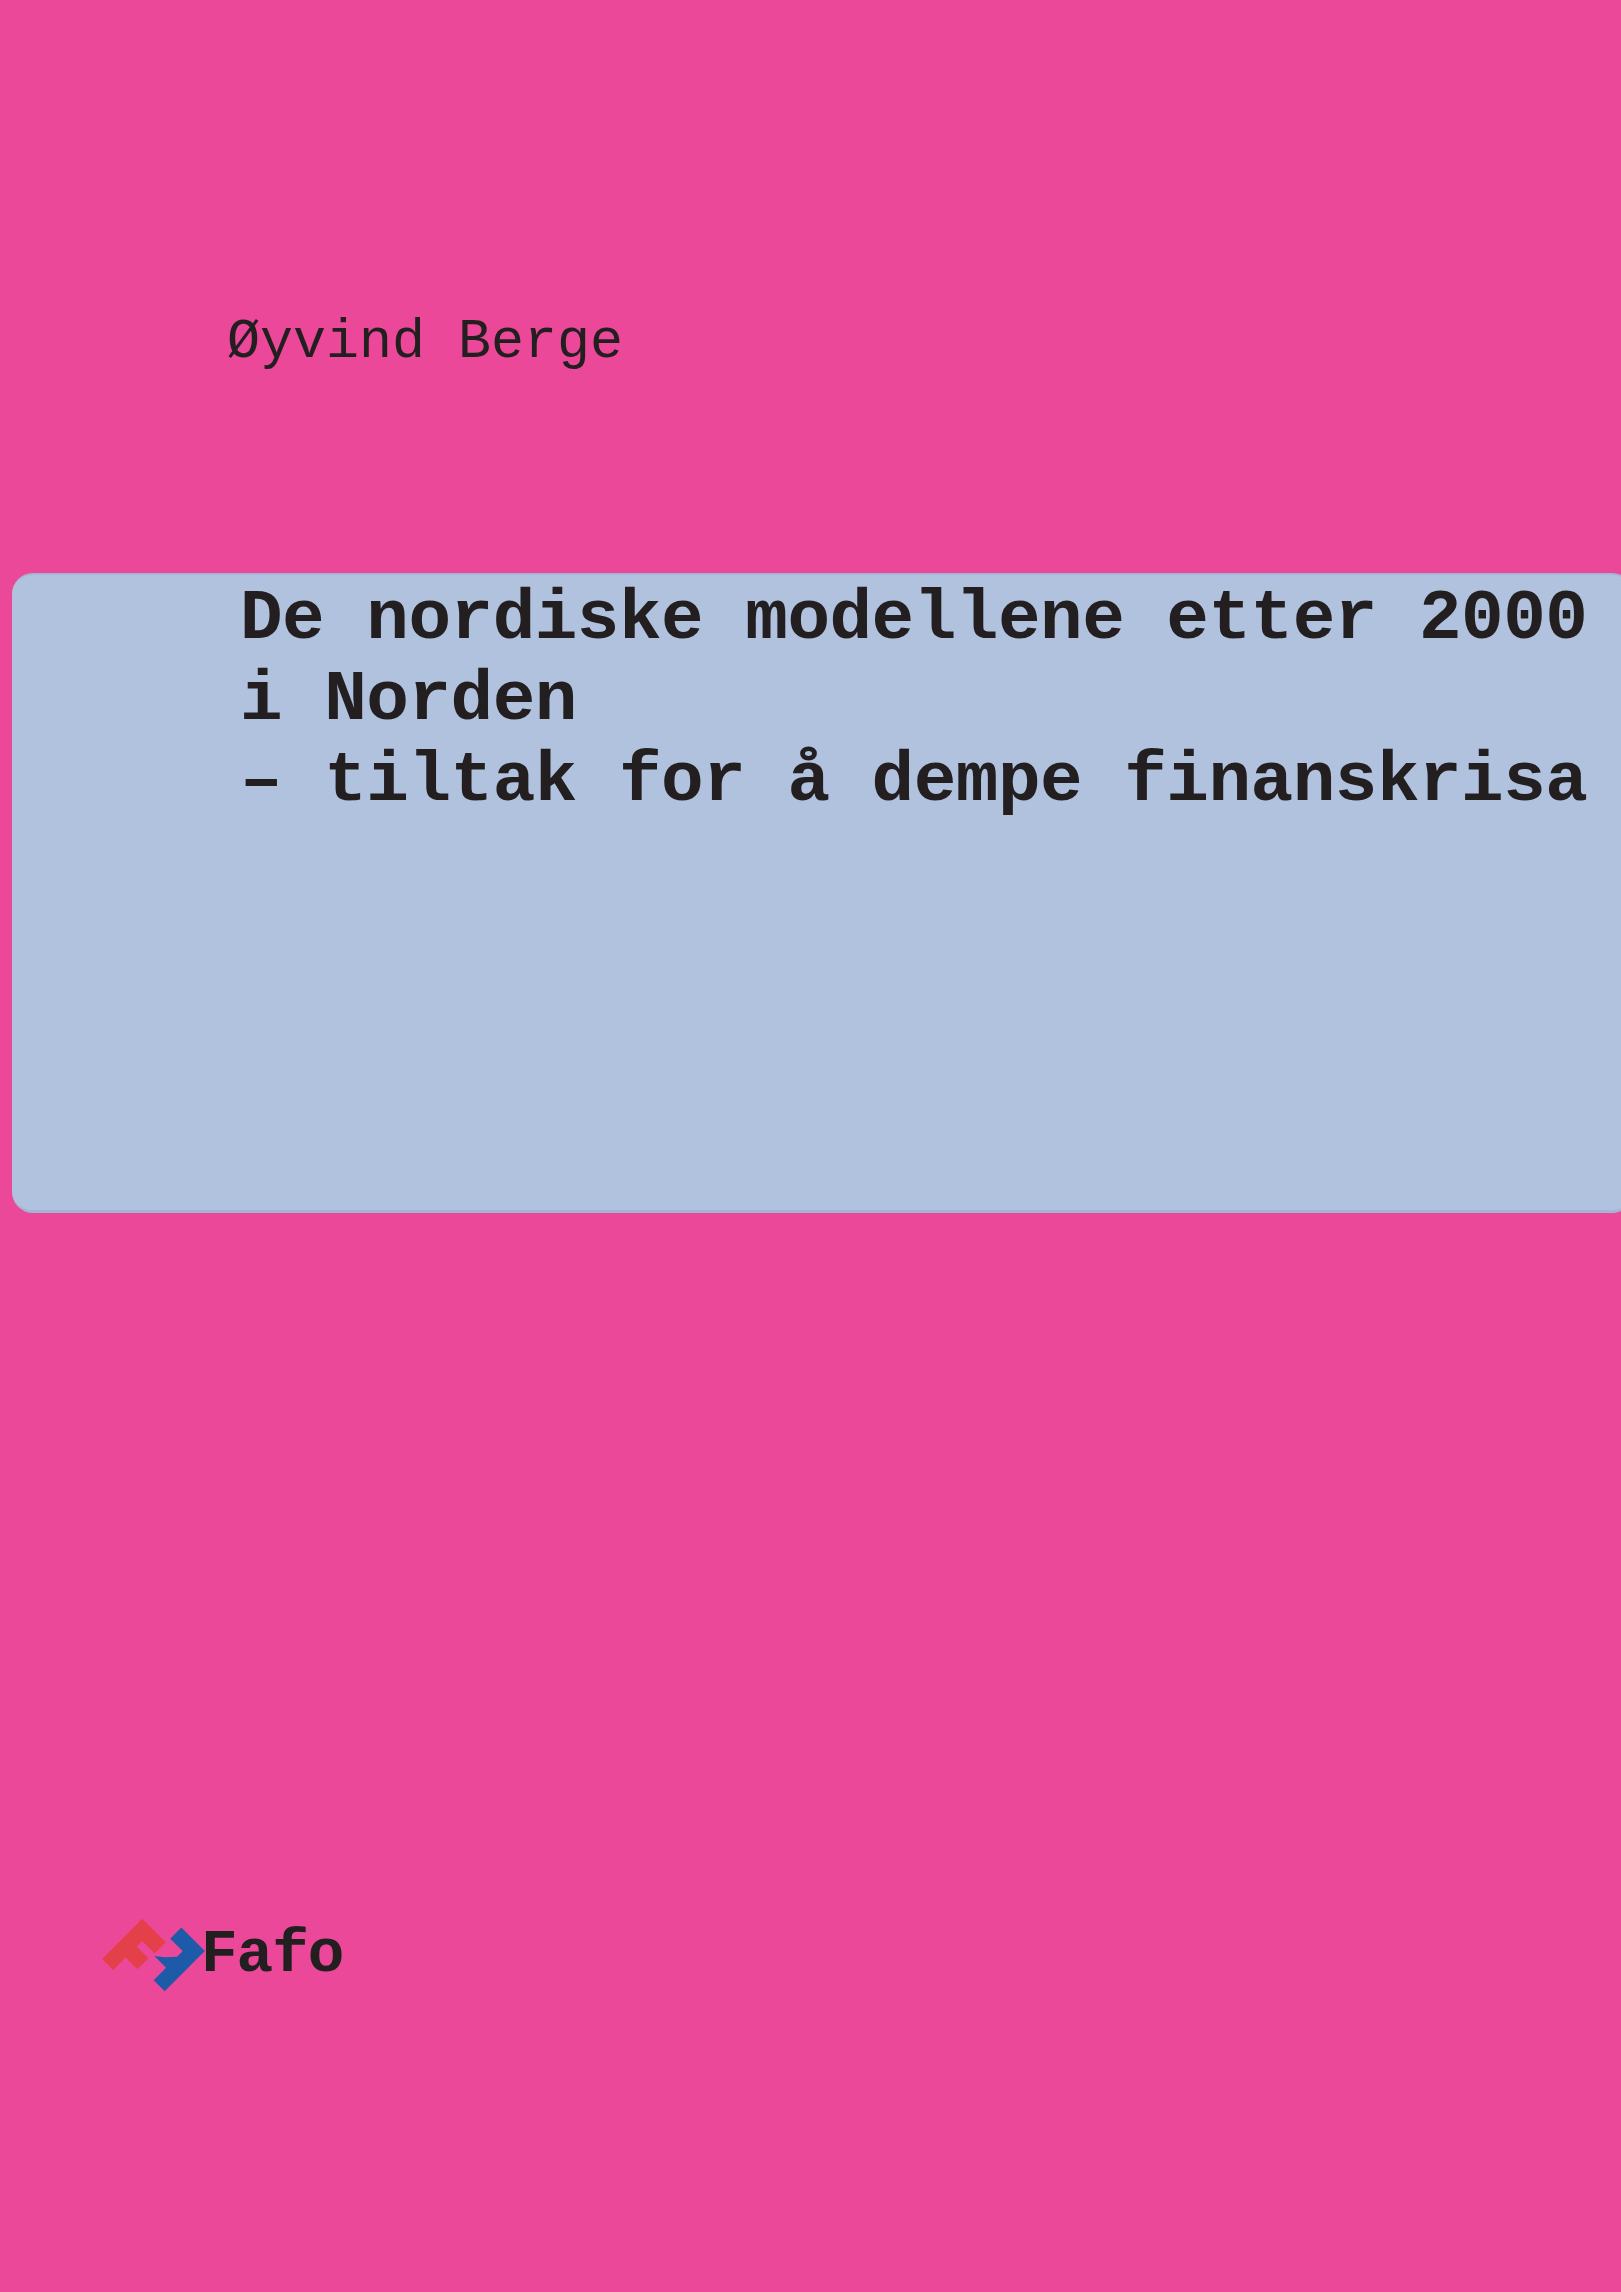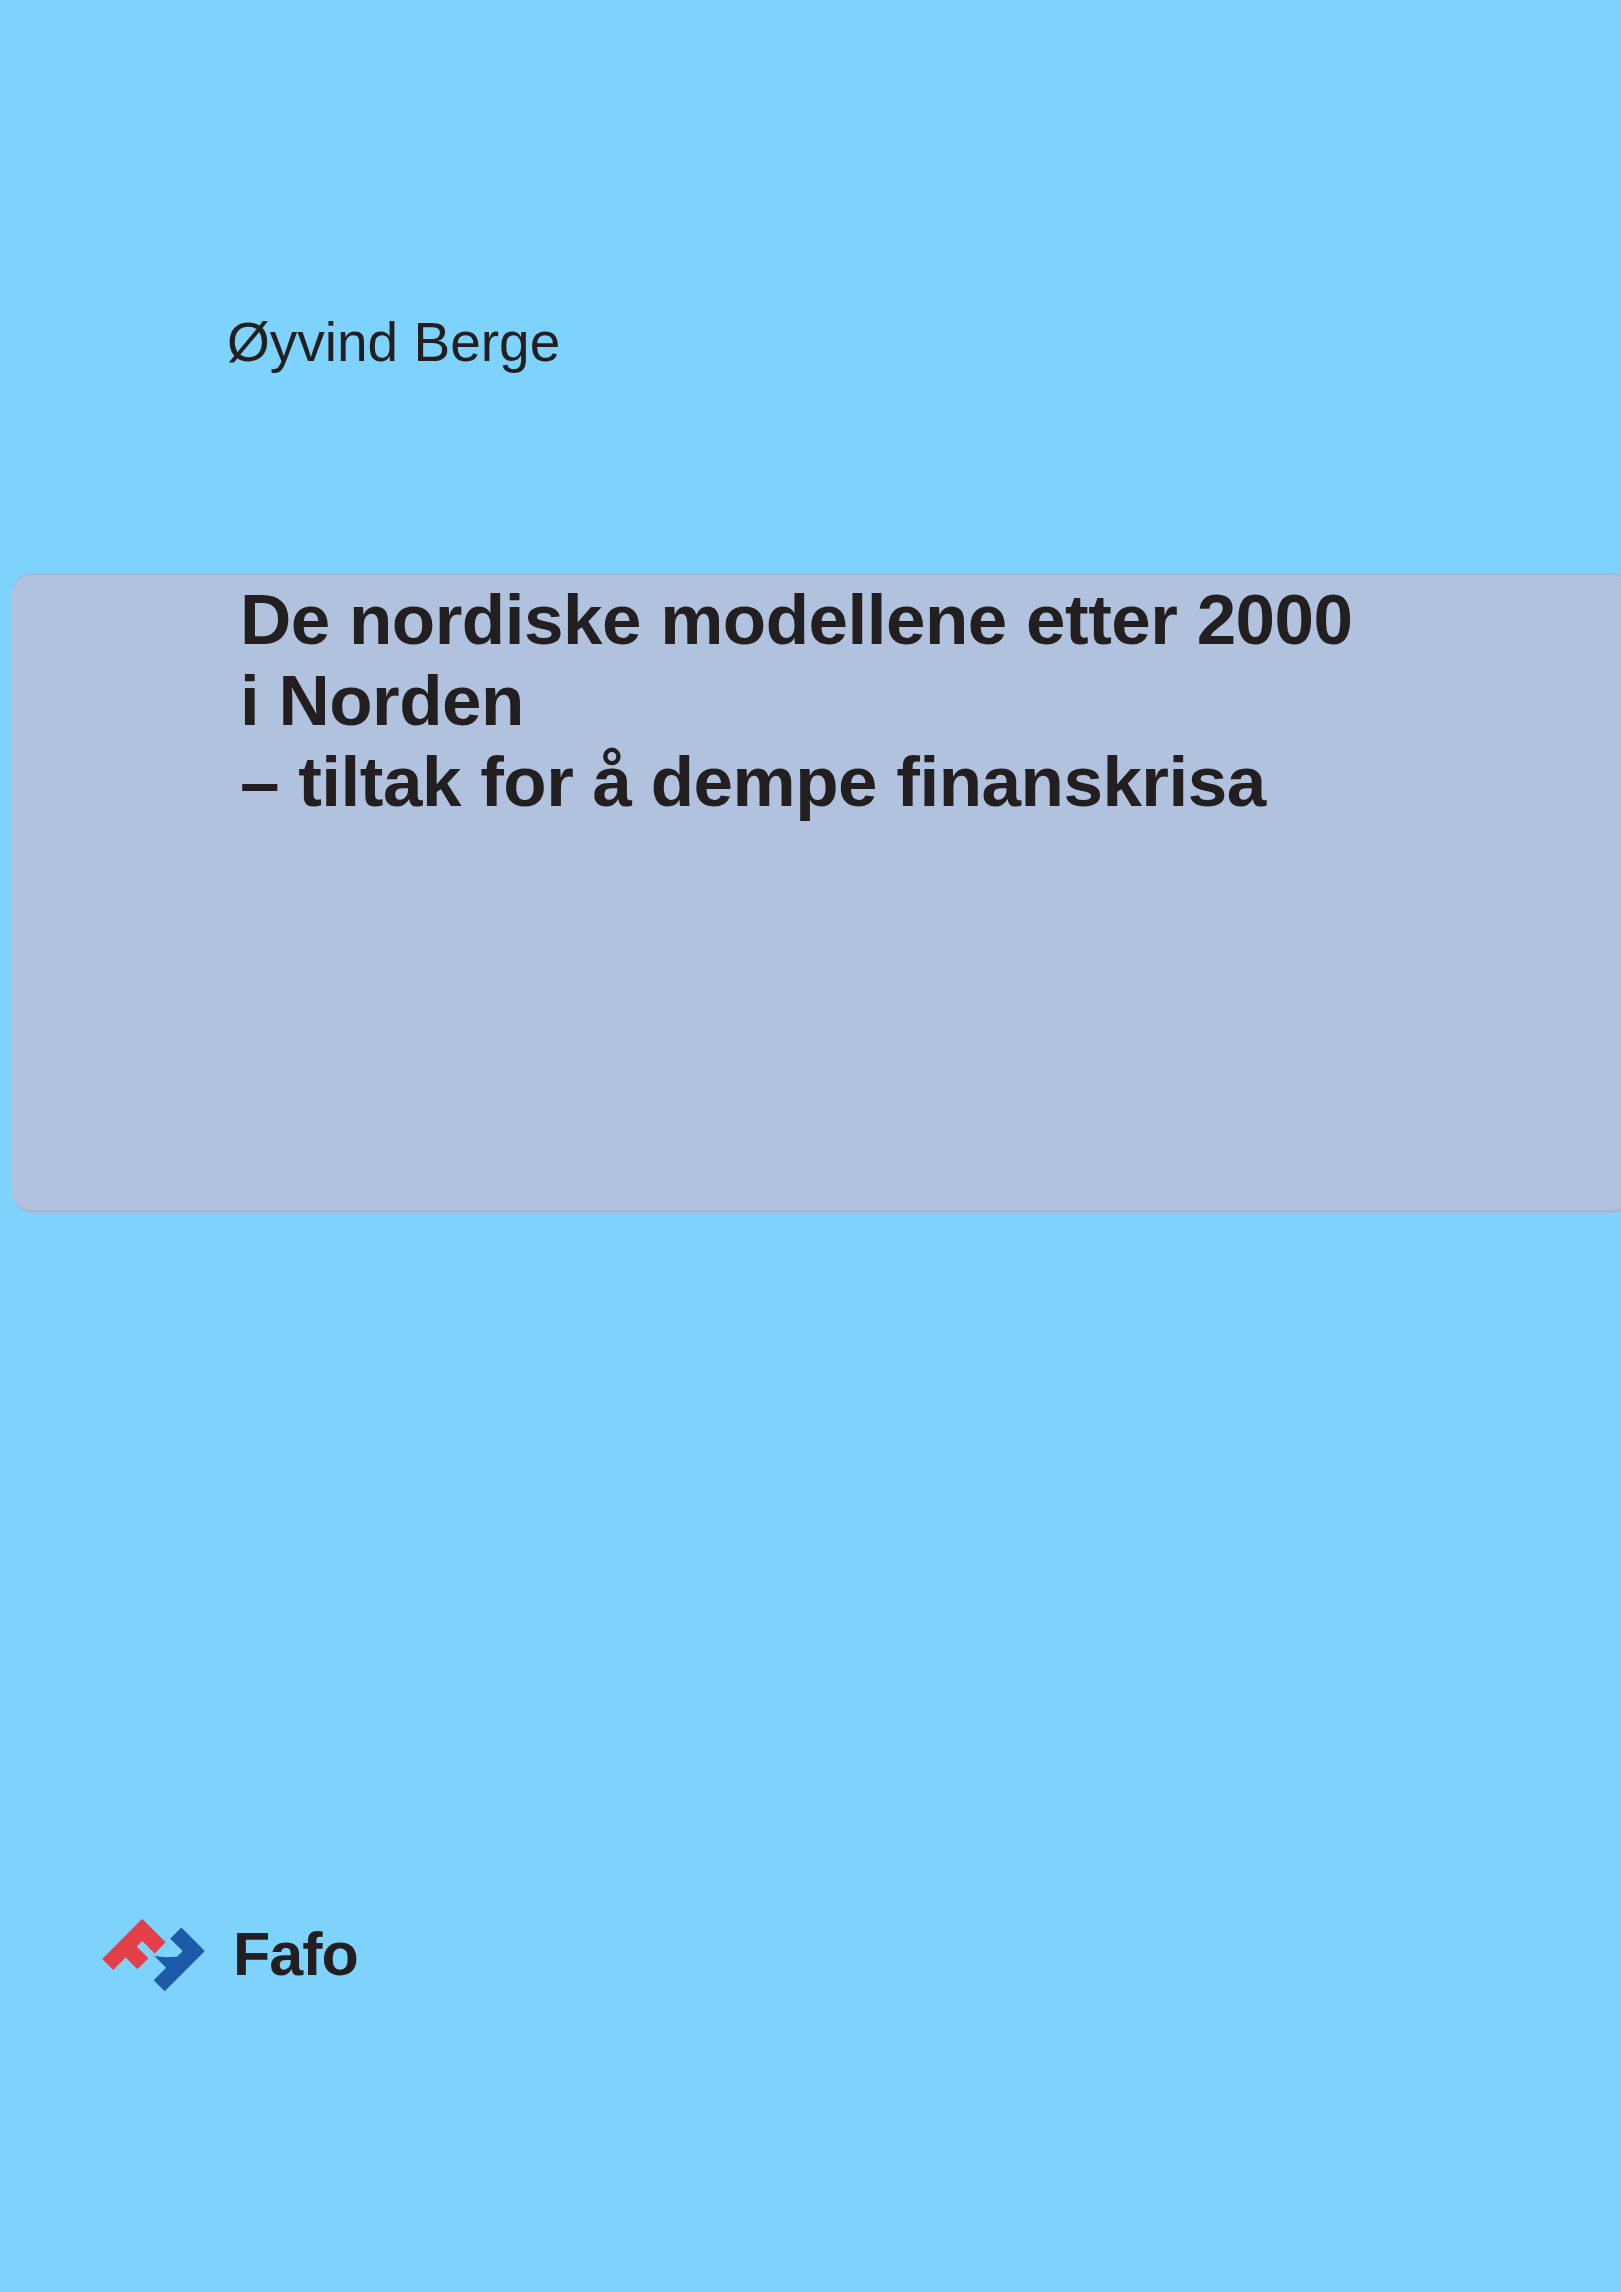--- a/index.html
+++ b/index.html
@@ -1,22 +1,22 @@
 <!DOCTYPE html>
 <html><head>
 <meta charset="utf-8">
 <style>
   html, body { margin: 0; padding: 0; background: #ffffff; }
   .page {
     position: relative;
     width: 1621px;
     height: 2293px;
-    background: #7dd3fc;
+    background: #ec4899;
     overflow: hidden;
-    font-family: Liberation Sans, sans-serif;
+    font-family: Liberation Mono, monospace;
   }
   .author {
     position: absolute;
     left: 227px;
     top: 313px;
     font-size: 55px;
     line-height: 59px;
     font-weight: 400;
     color: #231f20;
     white-space: nowrap;
@@ -56,21 +56,21 @@
   .logo-mark {
     position: absolute;
     left: 0;
     top: 0;
     width: 118px;
     height: 88px;
     display: block;
   }
   .logo-text {
     position: absolute;
-    left: 140px;
+    left: 108px;
     top: 12.7px;
     font-size: 61px;
     line-height: 61px;
     font-weight: 700;
     letter-spacing: -1px;
     color: #231f20;
     white-space: nowrap;
   }
 </style>
 </head>

